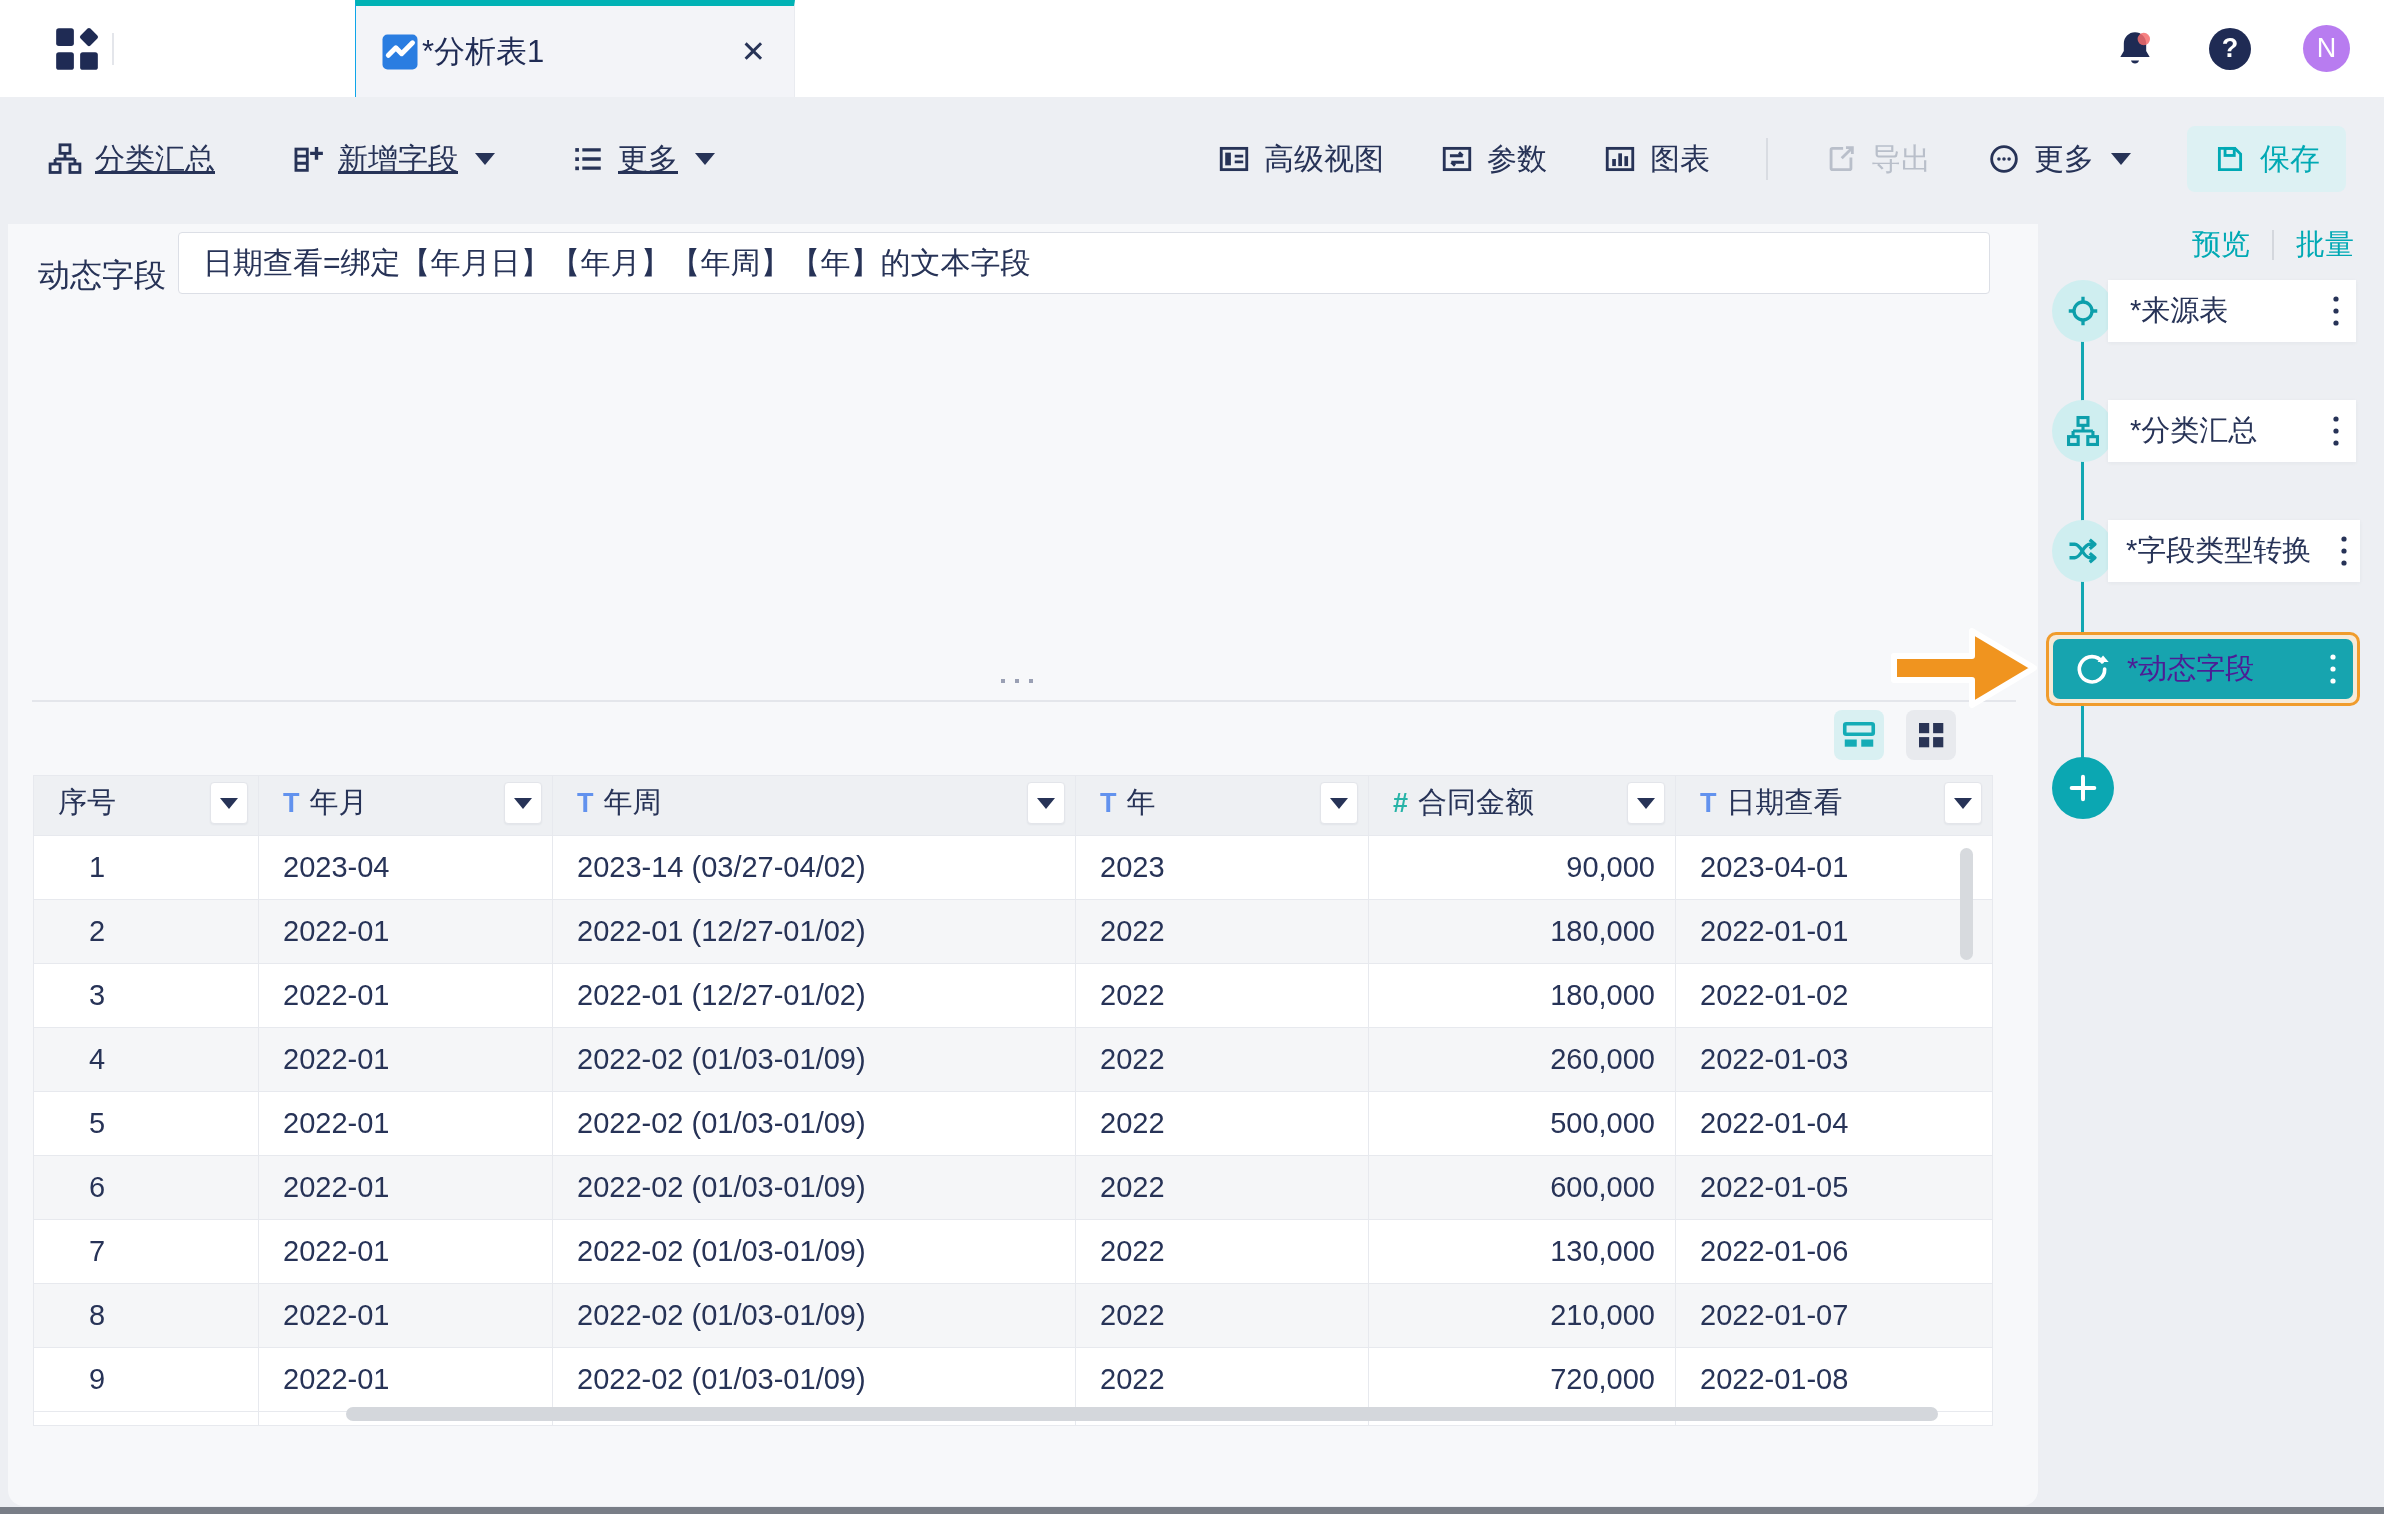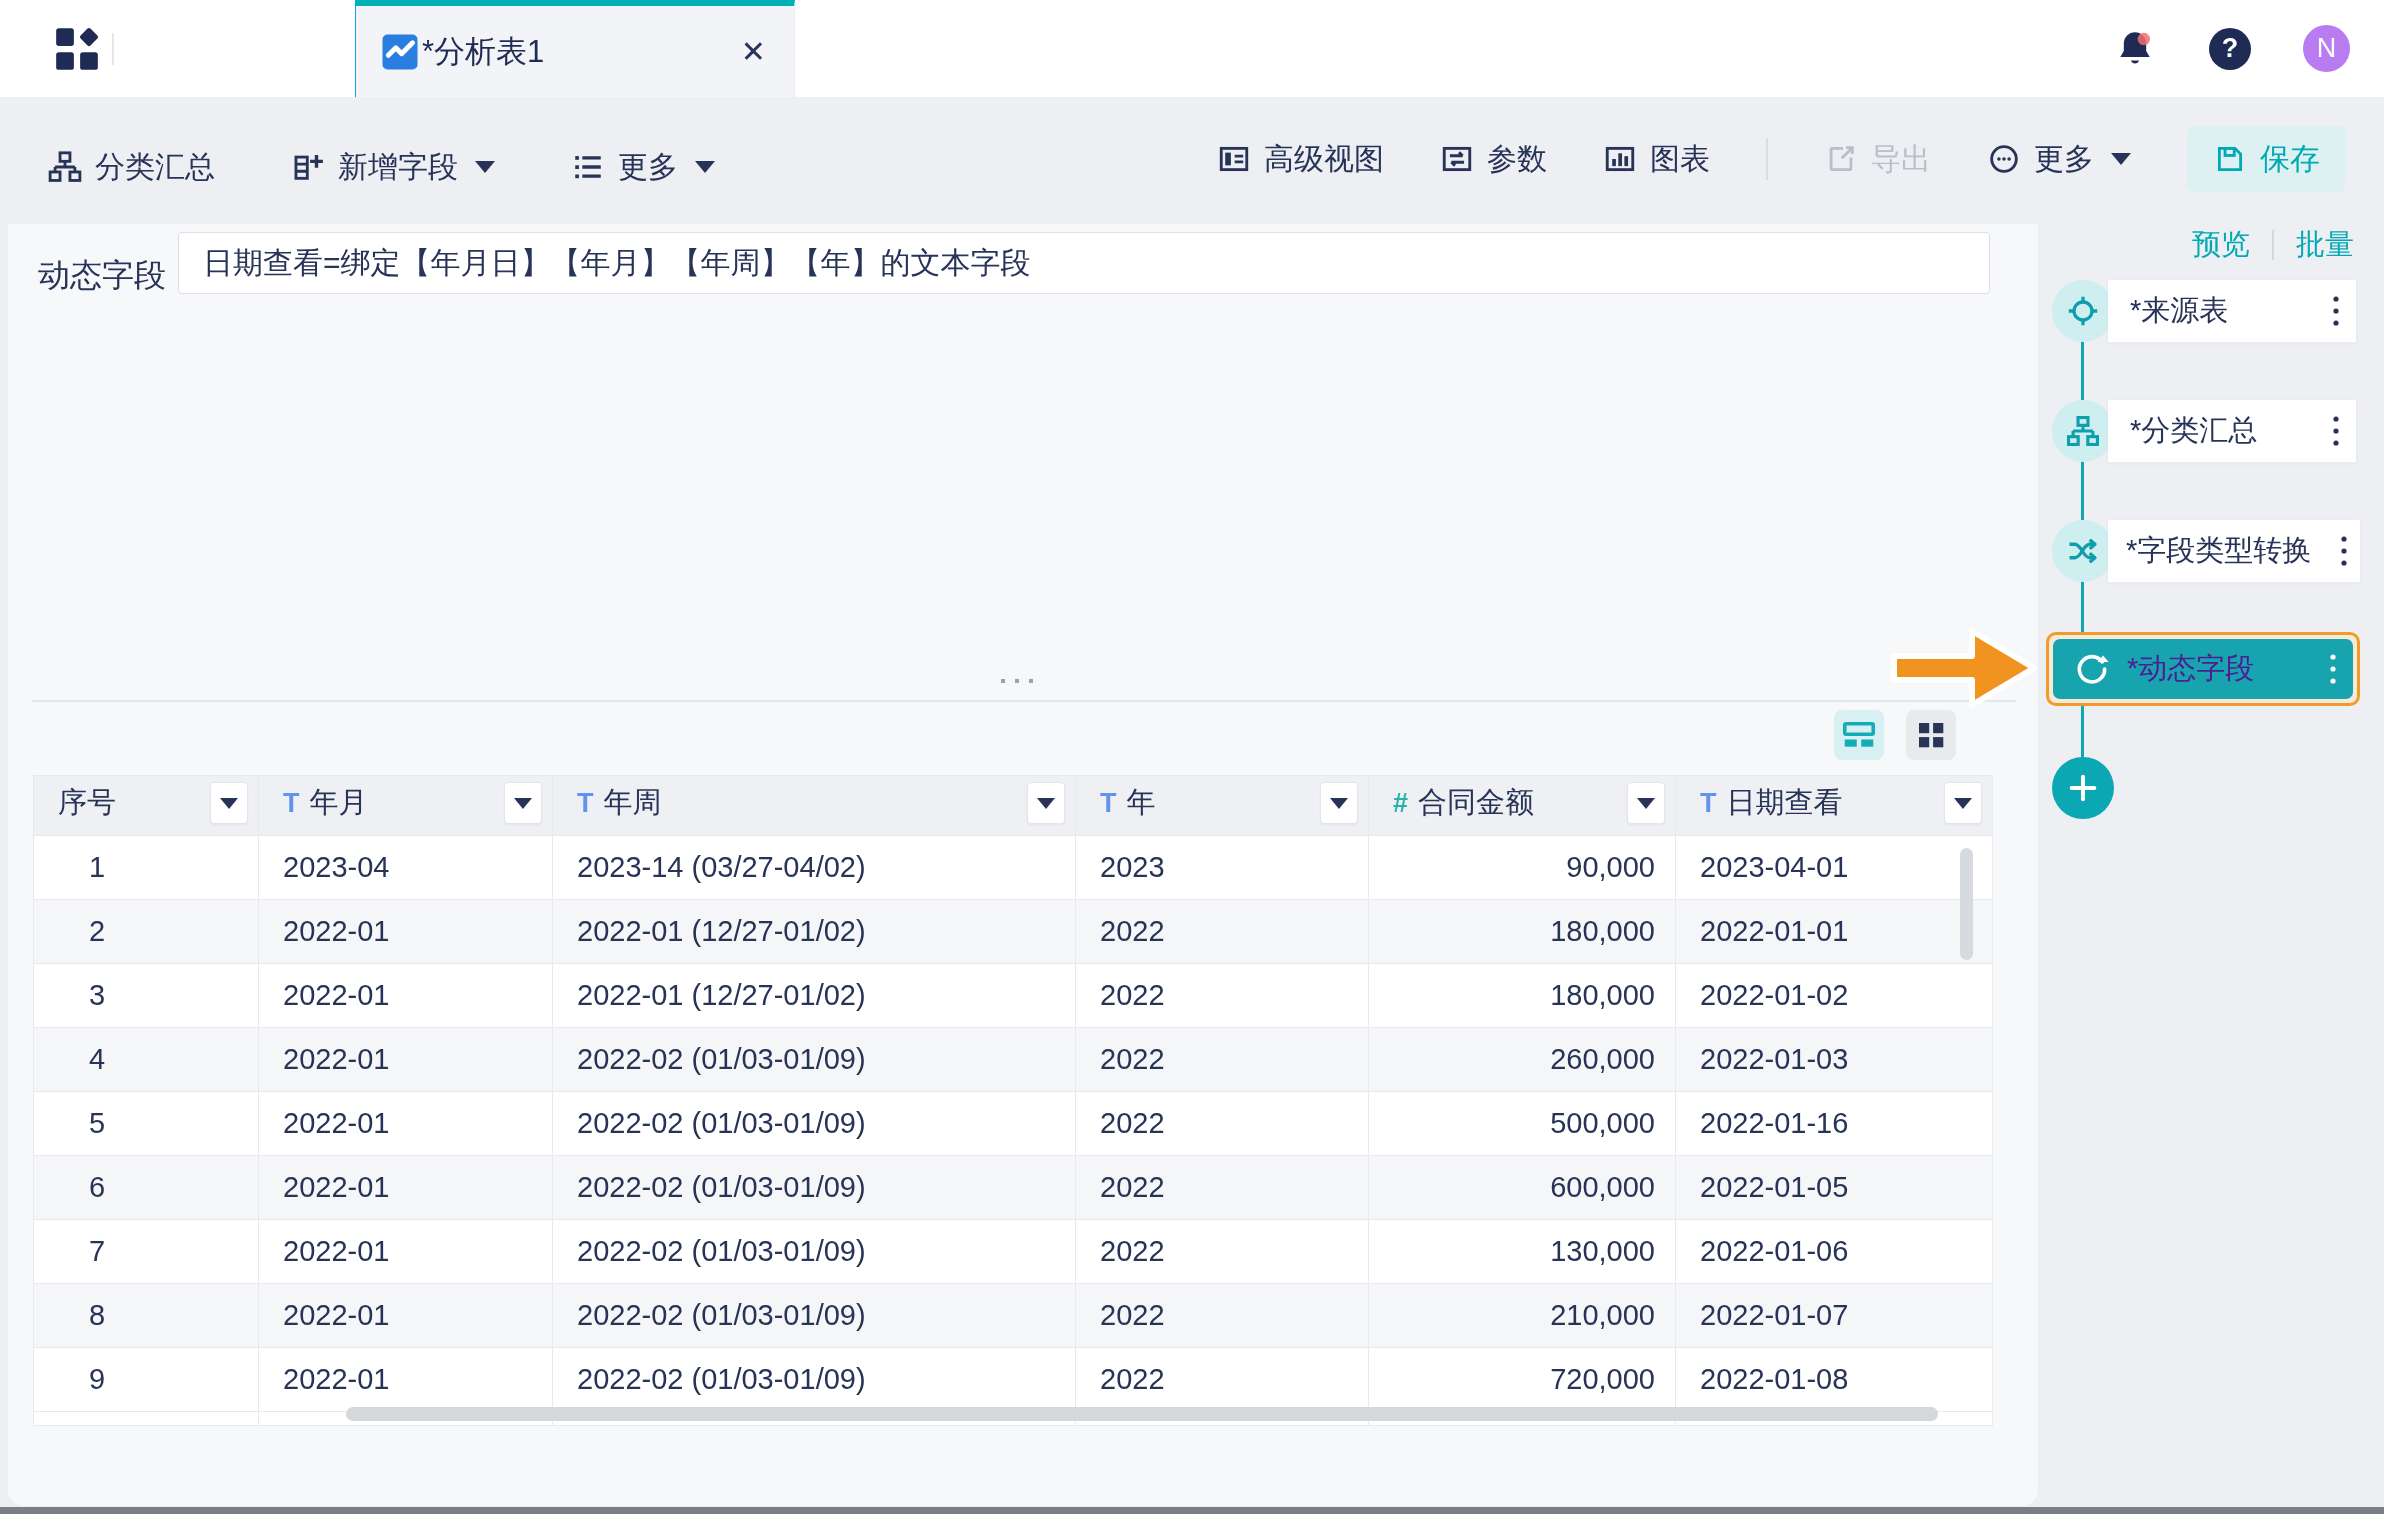--- a/index.html
+++ b/index.html
@@ -23,21 +23,21 @@
   .tab-close { margin-left:auto; margin-right:28px; font-size:30px; color:#273357; cursor:pointer; }
   .topbar-right { position:absolute; right:34px; top:0; height:97px; display:flex; align-items:center; gap:52px; }
   .bell-wrap { position:relative; width:44px; height:46px; }
   .help-circle { width:42px; height:42px; border-radius:50%; background:#1f2b54; color:#fff;
                  display:flex; align-items:center; justify-content:center; font-size:27px; font-weight:bold; }
   .avatar { width:47px; height:47px; border-radius:50%; background:#b87cf0; color:#fff;
             display:flex; align-items:center; justify-content:center; font-size:27px; }
 
   
   .toolbar { position:absolute; left:0; top:97px; width:2384px; height:124px; }
-  .tb-left { position:absolute; left:48px; top:8px; height:124px; display:flex; align-items:center; gap:76px; }
+  .tb-left { position:absolute; left:48px; top:0; height:124px; display:flex; align-items:center; gap:76px;text-decoration:underline; }
   .tb-right { position:absolute; right:38px; top:0; height:124px; display:flex; align-items:center; gap:56px; }
   .tb-btn { display:flex; align-items:center; gap:13px; font-size:30px; color:#273357; cursor:pointer; white-space:nowrap; }
   .tb-btn.disabled { color:#b9bfca; cursor:default; }
   .caret { width:0; height:0; border-left:10px solid transparent; border-right:10px solid transparent;
            border-top:12px solid #273357; margin-left:4px; }
   .tb-sep { width:2px; height:42px; background:#d9dce2; }
   .save-btn { display:flex; align-items:center; gap:13px; background:#ddf1f3; color:#00a9b4;
               font-size:30px; height:66px; padding:0 26px; border-radius:8px; cursor:pointer; }
 
   
@@ -376,21 +376,21 @@
           <td>2022</td>
           <td class="num">260,000</td>
           <td>2022-01-03</td>
         </tr>
         <tr>
           <td>5</td>
           <td>2022-01</td>
           <td>2022-02 (01/03-01/09)</td>
           <td>2022</td>
           <td class="num">500,000</td>
-          <td>2022-01-16</td>
+          <td>2022-01-04</td>
         </tr>
         <tr class="alt">
           <td>6</td>
           <td>2022-01</td>
           <td>2022-02 (01/03-01/09)</td>
           <td>2022</td>
           <td class="num">600,000</td>
           <td>2022-01-05</td>
         </tr>
         <tr>

